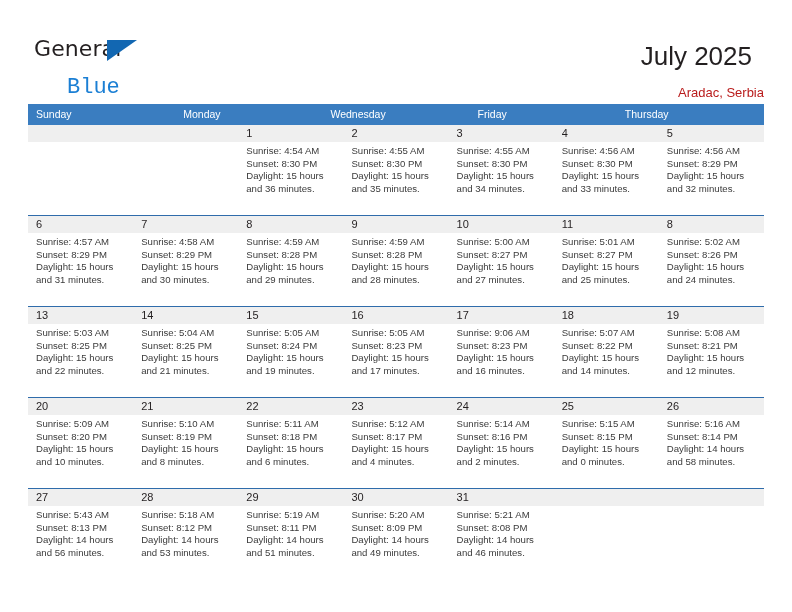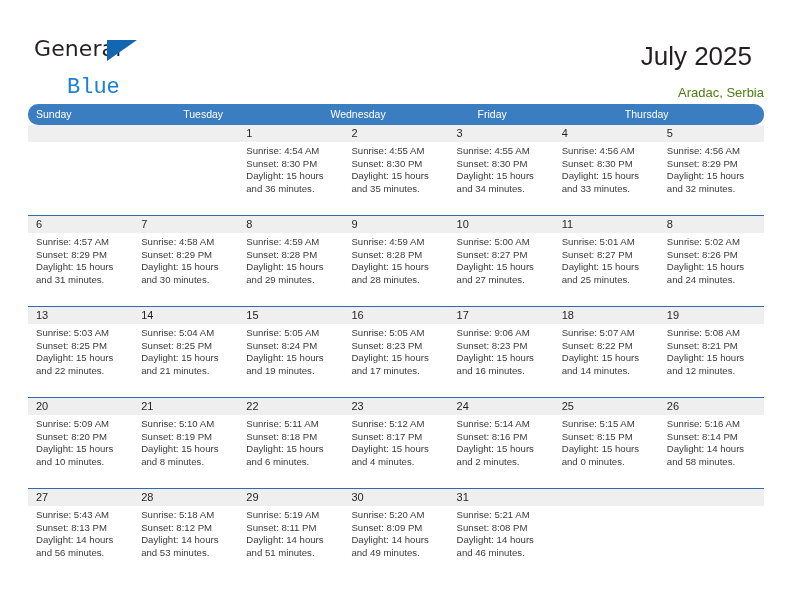--- a/index.html
+++ b/index.html
@@ -74,37 +74,36 @@
   }
   .cal-title {
     font-size: 26px;
     color: #231f20;
     line-height: 32px;
     font-weight: normal;
     margin: 12px;
   }
   .cal-location {
     font-size: 13px;
-    color: #4d7c0f;
+    color: #b91c1c;
     line-height: 18px;
     margin-top: 2px;
   }
 
   
   .calendar {
     position: absolute;
     left: 28px;
     top: 104px;
     width: 736px;
   }
   .weekday-header {
     display: flex;
     background: #3a7dc0;
     height: 21px;
-    border-radius: 10px;
   }
   .weekday {
     flex: 1 1 0;
     box-sizing: border-box;
     padding-left: 8px;
     font-size: 10.5px;
     color: #ffffff;
     line-height: 21px;
     white-space: nowrap;
     overflow: hidden;
@@ -160,21 +159,21 @@
     <div class="title-block">
       <h1 class="cal-title">July 2025</h1>
       <div class="cal-location">Aradac, Serbia</div>
     </div>
 
   </div>
 
   <div class="calendar">
     <div class="weekday-header">
         <div class="weekday">Sunday</div>
-        <div class="weekday">Tuesday</div>
+        <div class="weekday">Monday</div>
         <div class="weekday">Wednesday</div>
         <div class="weekday">Friday</div>
         <div class="weekday">Thursday</div>
       </div>
     <div class="week-body">
         <div class="week-row first">
           <div class="day-cell empty">
             <div class="day-number"></div>
           </div>
           <div class="day-cell empty">

